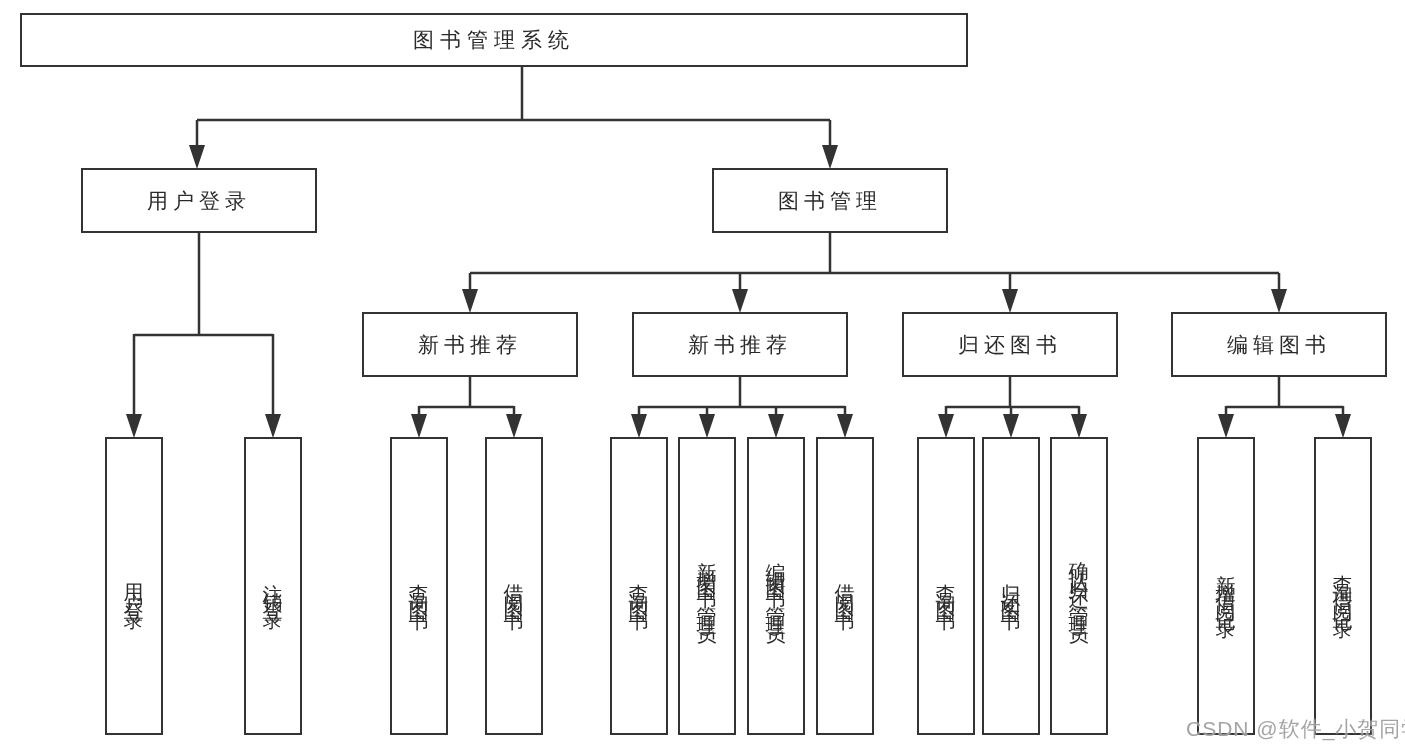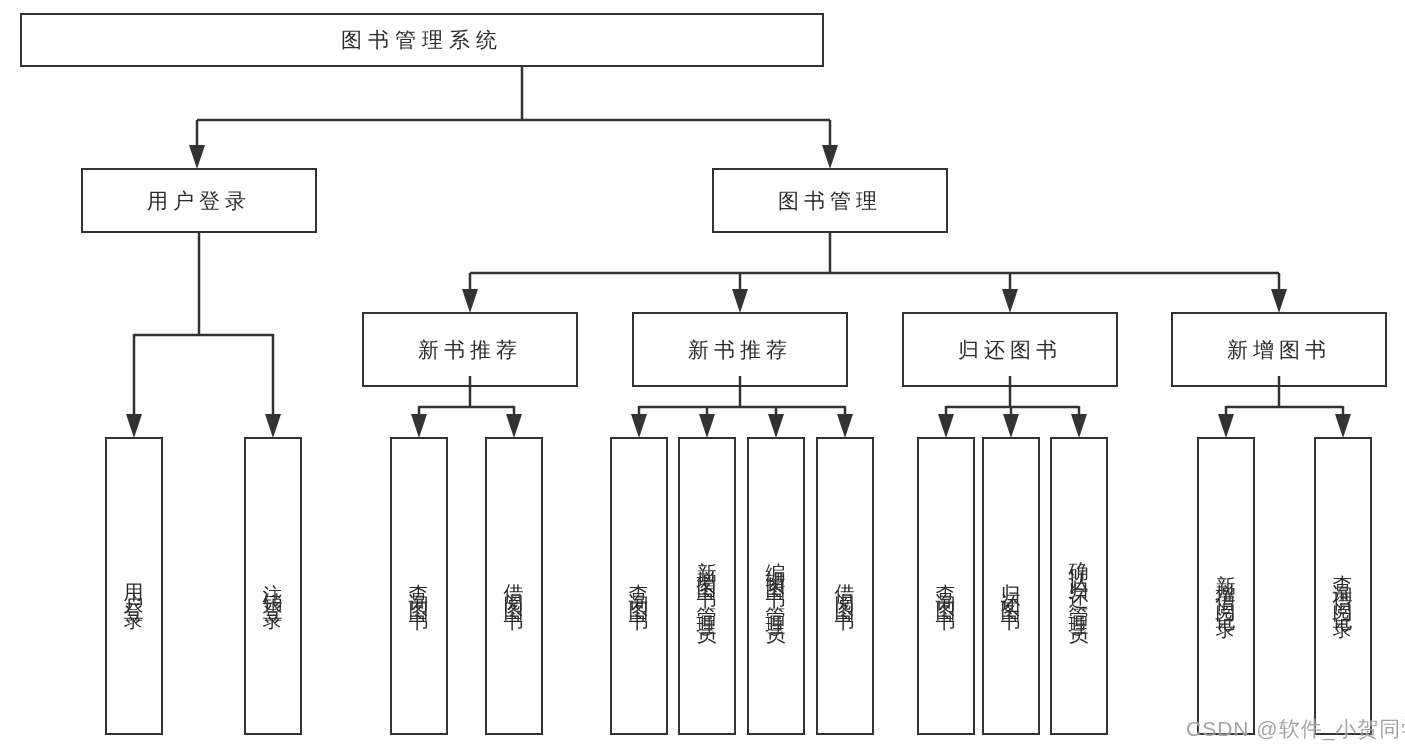--- a/index.html
+++ b/index.html
@@ -36,25 +36,25 @@
   }
   .root .hlabel { letter-spacing: 6px; }
   .vlabel {
     writing-mode: vertical-lr;
     text-orientation: mixed;
     font-size: 20px;
     letter-spacing: 9px;
     line-height: 1;
   }
   
-  .root   { left: 20px;   top: 13px;  width: 804px; height: 54px; }
+  .root   { left: 20px;   top: 13px;  width: 948px; height: 54px; }
   .lvl2   { top: 168px; height: 65px; width: 236px; }
   .n-userlogin { left: 81px; }
   .n-bookmgmt  { left: 712px; text-align: right; }
-  .lvl3   { top: 312px; height: 75px; width: 216px; }
+  .lvl3   { top: 312px; height: 65px; width: 216px; }
   .n-newbook  { left: 362px; }
   .n-borrow   { left: 632px; }
   .n-current  { left: 902px; }
   .n-records  { left: 1171px; }
   .leaf   { top: 437px; height: 298px; width: 58px; }
   .l1  { left: 105px; }
   .l2  { left: 244px; }
   .l3  { left: 390px; }
   .l4  { left: 485px; }
   .l5  { left: 610px; }
@@ -134,21 +134,21 @@
   <div class="node lvl3 n-newbook">
     <span class="hlabel">新书推荐</span>
   </div>
   <div class="node lvl3 n-borrow">
     <span class="hlabel">新书推荐</span>
   </div>
   <div class="node lvl3 n-current">
     <span class="hlabel">归还图书</span>
   </div>
   <div class="node lvl3 n-records">
-    <span class="hlabel">新增图书</span>
+    <span class="hlabel">编辑图书</span>
   </div>
 
   <div class="node leaf l1">
     <span class="vlabel">用户登录</span>
   </div>
   <div class="node leaf l2">
     <span class="vlabel">注销登录</span>
   </div>
 
   <div class="node leaf l3">

